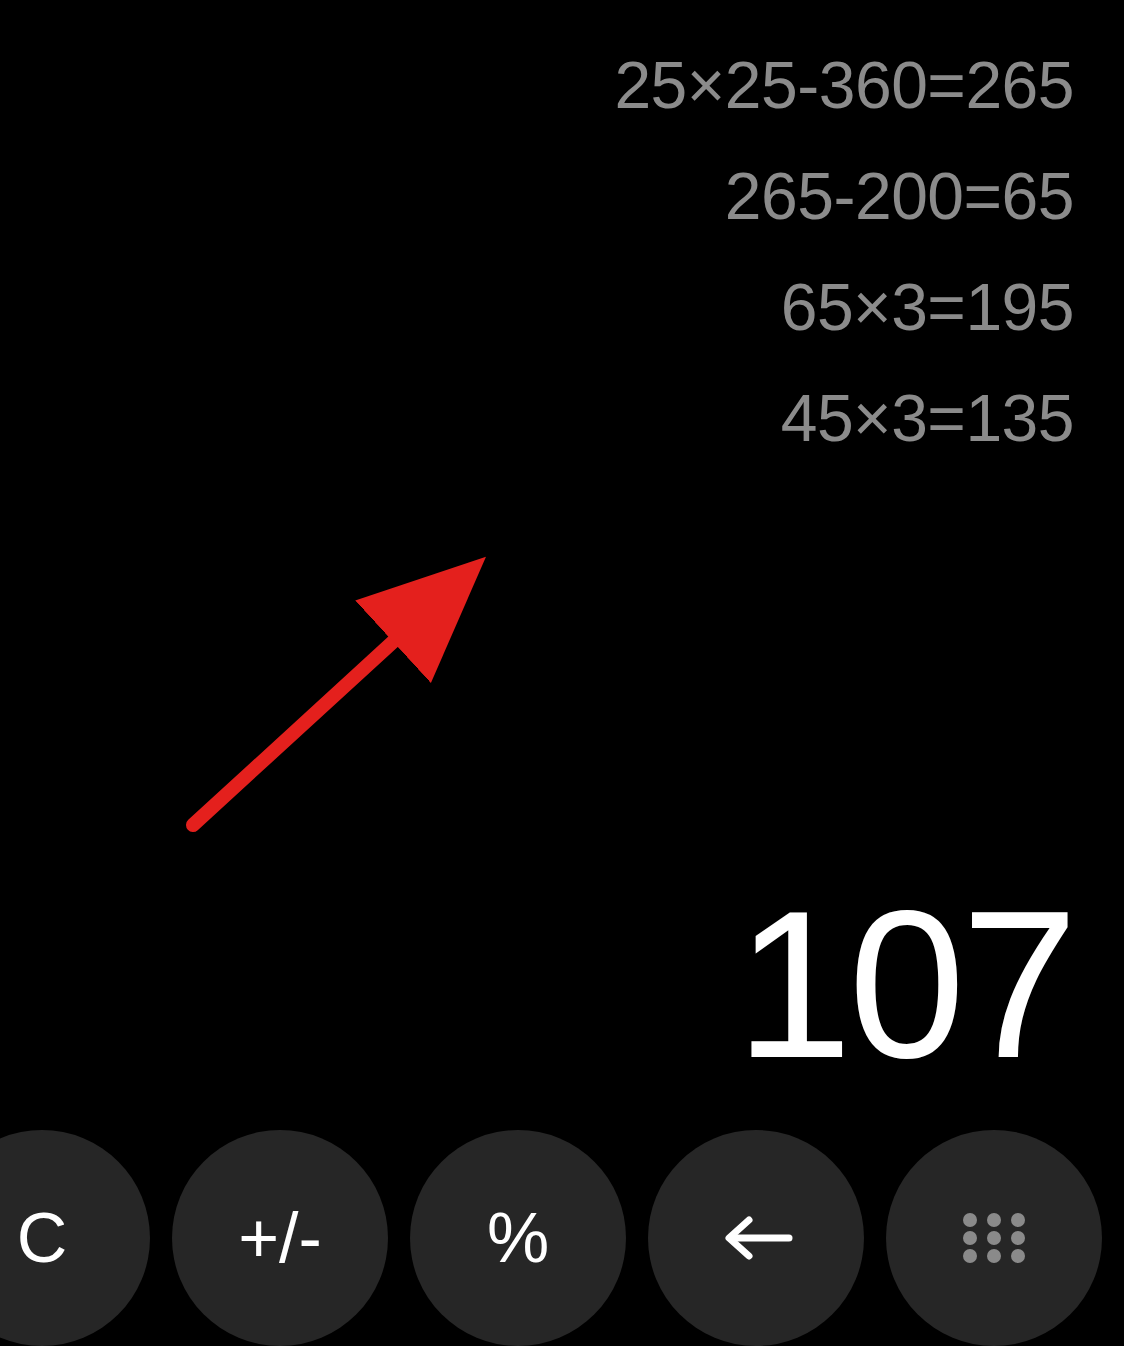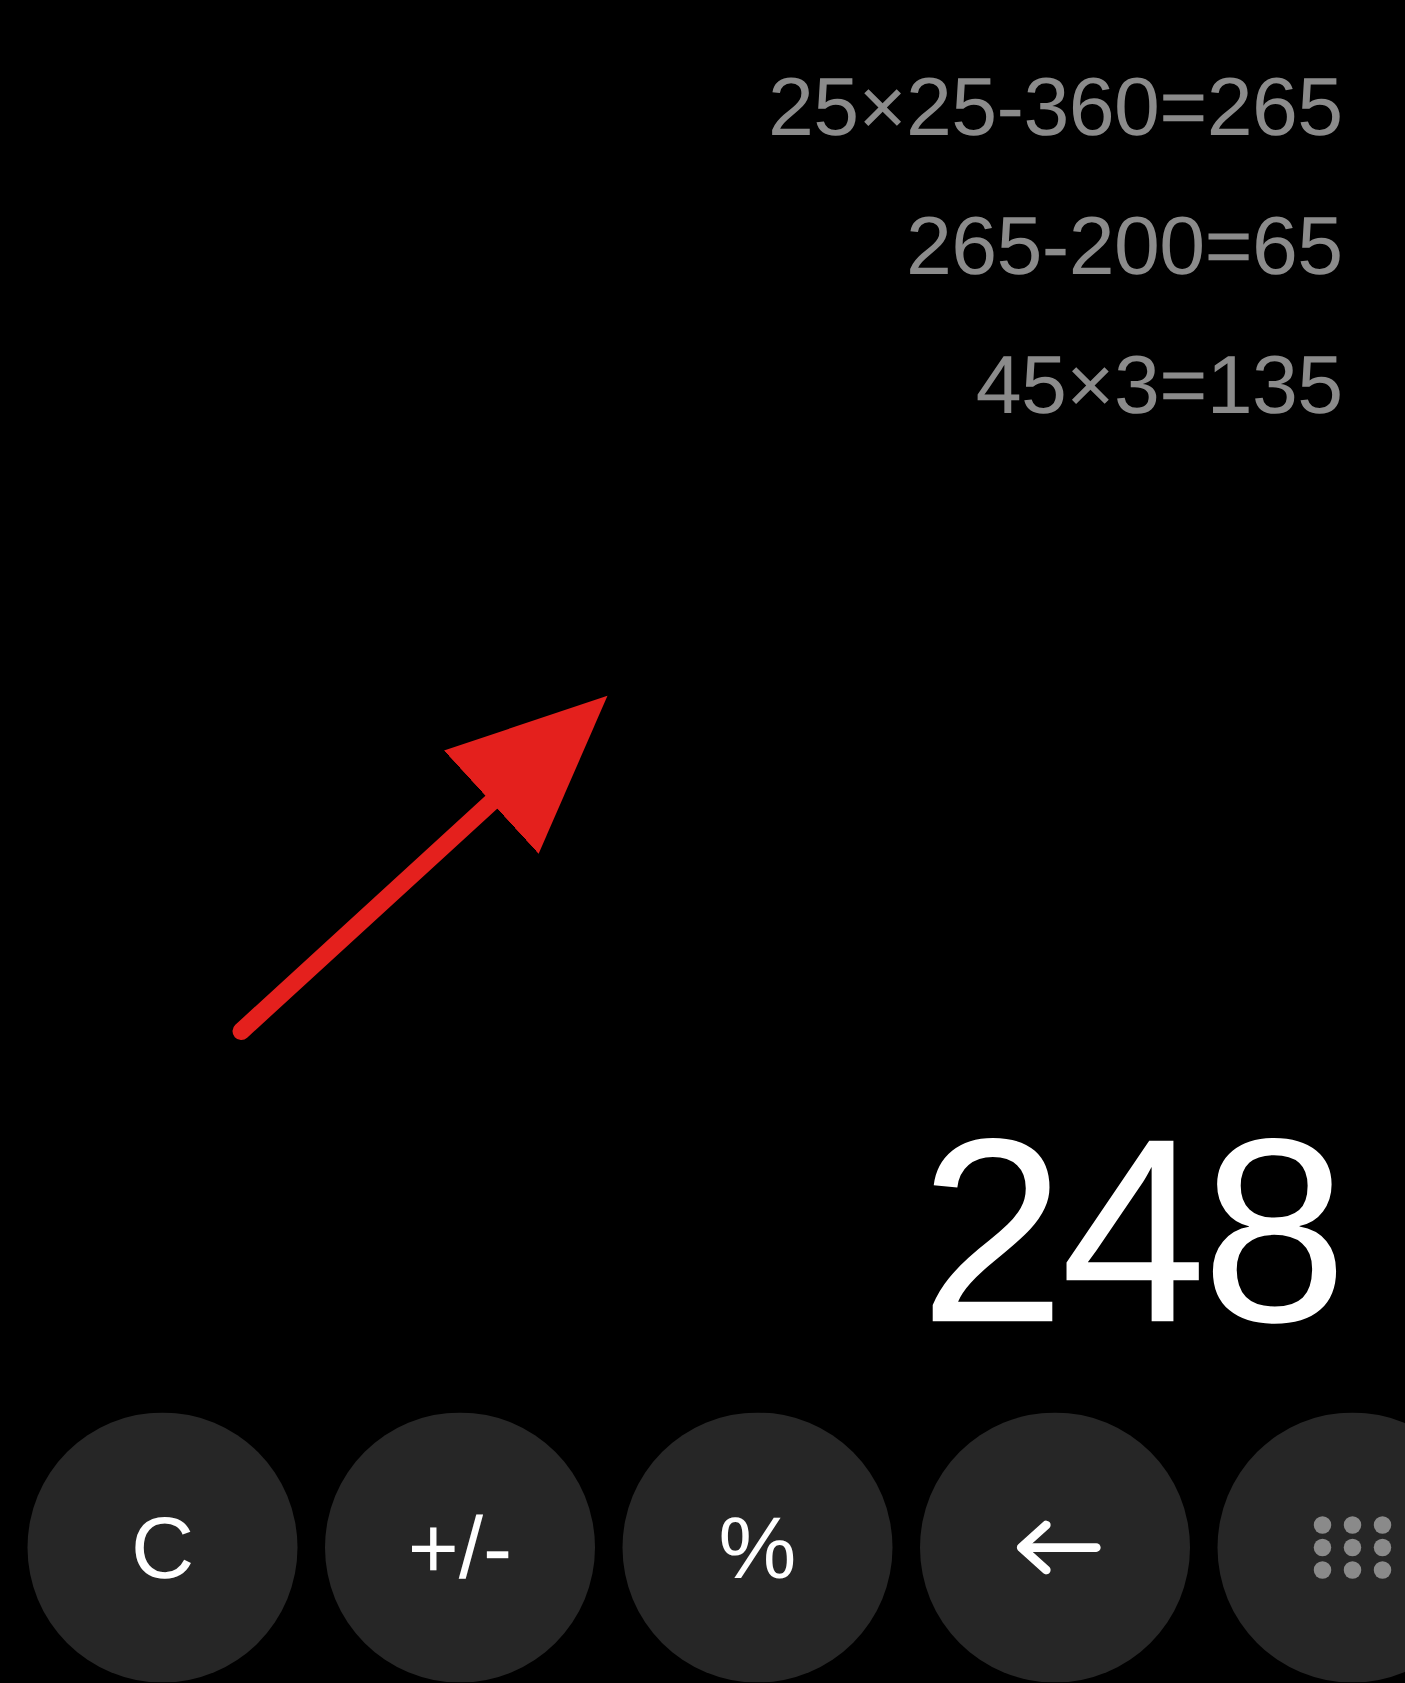--- a/index.html
+++ b/index.html
@@ -9,20 +9,21 @@
       background: #000;
       font-family: -apple-system, "Helvetica Neue", Arial, sans-serif;
       overflow: hidden;
     }
     .screen {
       width: 100%;
       height: 100%;
       display: flex;
       flex-direction: column;
       position: relative;
+      align-items: flex-end;
     }
     .history {
       flex: 0 0 auto;
       padding: 30px 50px 0 0;
     }
     .history-line {
       text-align: right;
       font-size: 66px;
       font-weight: 500;
       color: #8b8b8b;
@@ -72,26 +73,27 @@
     }
   </style>
 </head>
 <body>
 
 <div class="screen">
 
   <div class="history">
     <div class="history-line">25×25-360=265</div>
     <div class="history-line">265-200=65</div>
+    <div class="history-line">65×3=195</div>
     <div class="history-line">45×3=135</div>
   </div>
 
   <div class="spacer"></div>
 
-  <div class="result">248</div>
+  <div class="result">107</div>
 
   <div class="button-row">
     <div class="btn">
       <span>C</span>
     </div>
     <div class="btn">
       <span>+/-</span>
     </div>
     <div class="btn">
       <span>%</span>

